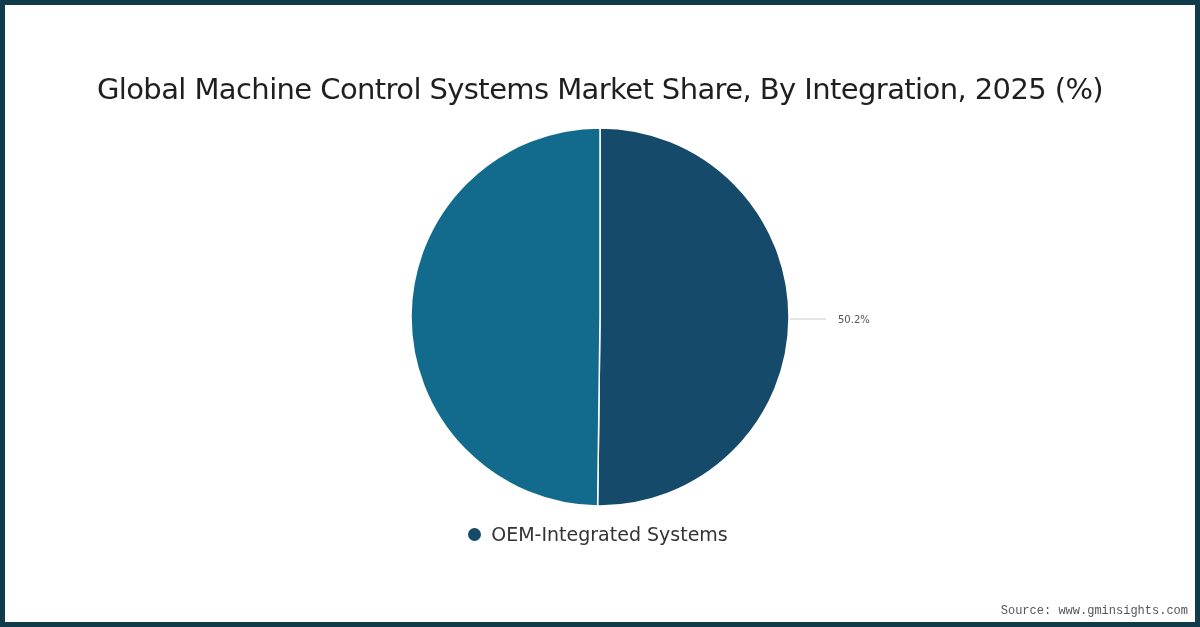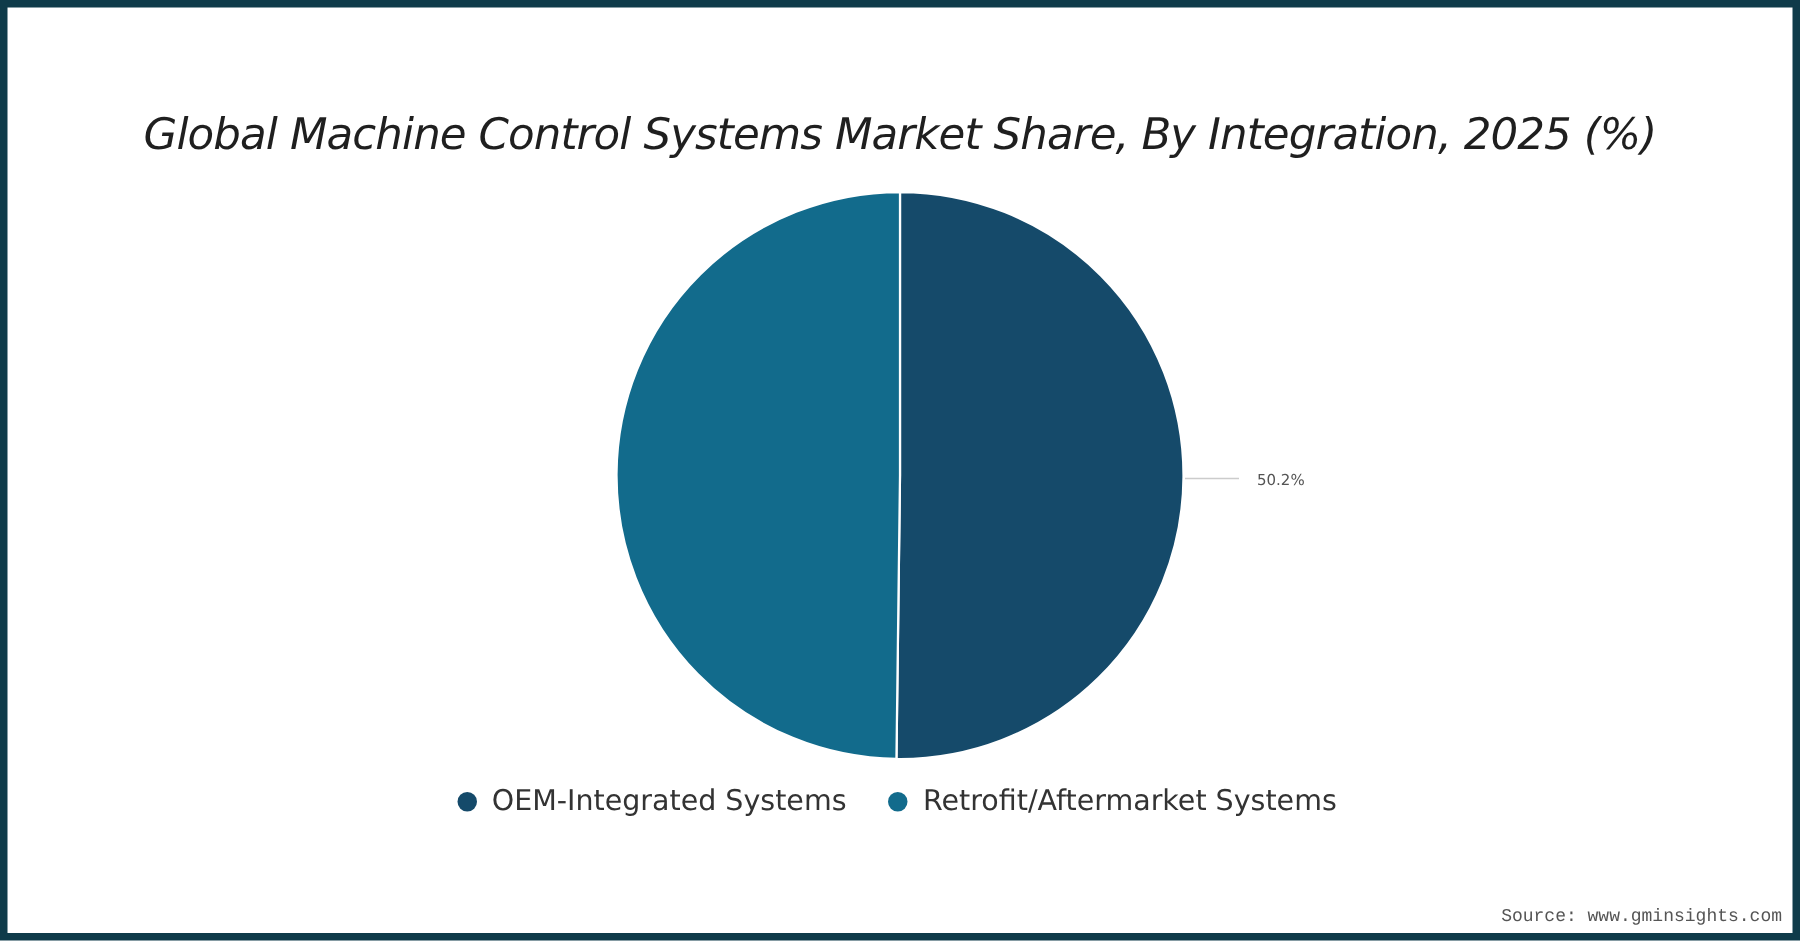--- a/index.html
+++ b/index.html
@@ -5,21 +5,20 @@
   html, body { margin: 0; padding: 0; }
   body { width: 1200px; height: 627px; overflow: hidden; background: #ffffff; }
   .frame {
     position: absolute; left: 0; top: 0; width: 1200px; height: 627px;
     box-sizing: border-box; border: 5px solid #0f3b4a; background: #ffffff;
   }
   .title {
     position: absolute; left: 0; top: 72px; width: 1200px; text-align: center;
     font-family: "DejaVu Sans", sans-serif; font-size: 29px; color: #1f1f1f;
     letter-spacing: -0.6px;
-    font-style: italic;
   }
   svg.pie { position: absolute; left: 0; top: 0; }
   .legend {
     position: absolute; left: 0; top: 523px; width: 1196px;
     display: flex; justify-content: center; gap: 28px;
     font-family: "DejaVu Sans", sans-serif; font-size: 19px; color: #333333;
   }
   .legend-item { display: flex; align-items: center; gap: 10px; }
   .dot { width: 13px; height: 13px; border-radius: 50%; display: inline-block; }
   .source {
@@ -42,19 +41,15 @@
     </g>
   <line x1="790" y1="319" x2="826" y2="319" stroke="#cccccc" stroke-width="1"></line>
   <text x="838" y="323" class="data-label">50.2%</text>
 </svg>
 
 <div class="legend">
   <div class="legend-item">
     <span class="dot" style="background:#154a6a"></span>
     <span>OEM-Integrated Systems</span>
   </div>
-  <div class="legend-item">
-    <span class="dot" style="background:#126b8c"></span>
-    <span>Retrofit/Aftermarket Systems</span>
-  </div>
 </div>
 
 <div class="source">Source: www.gminsights.com</div>
 
 </body></html>

